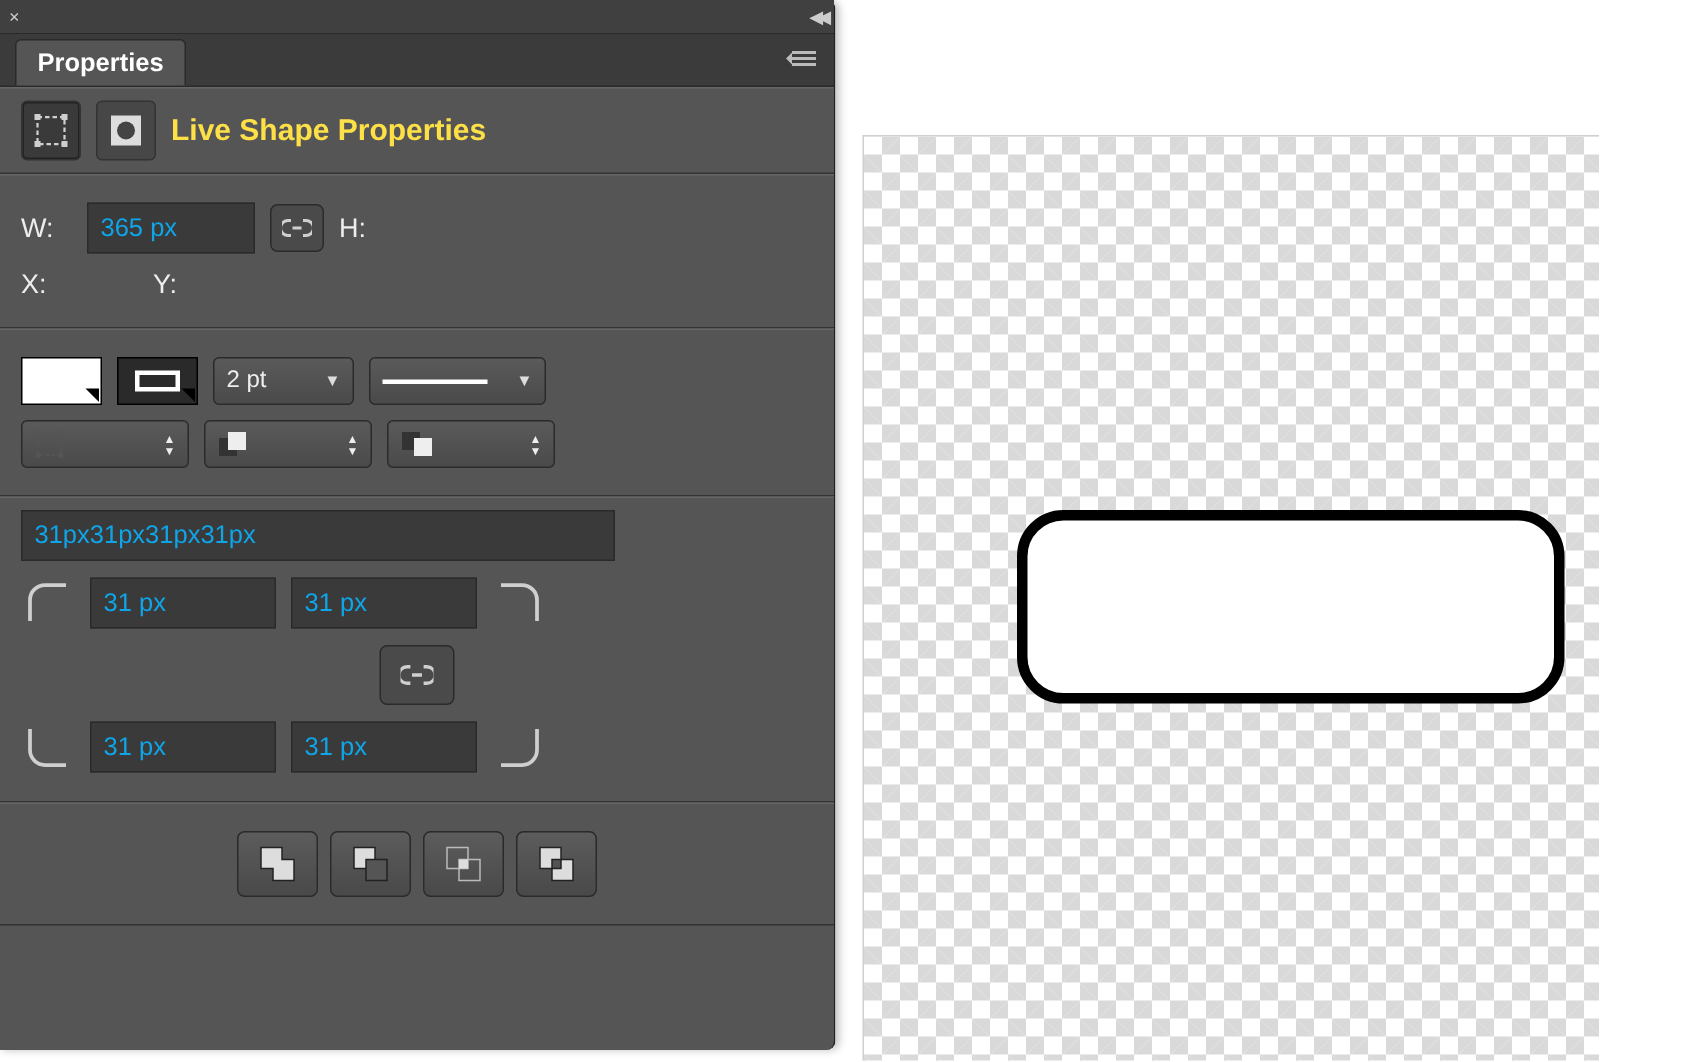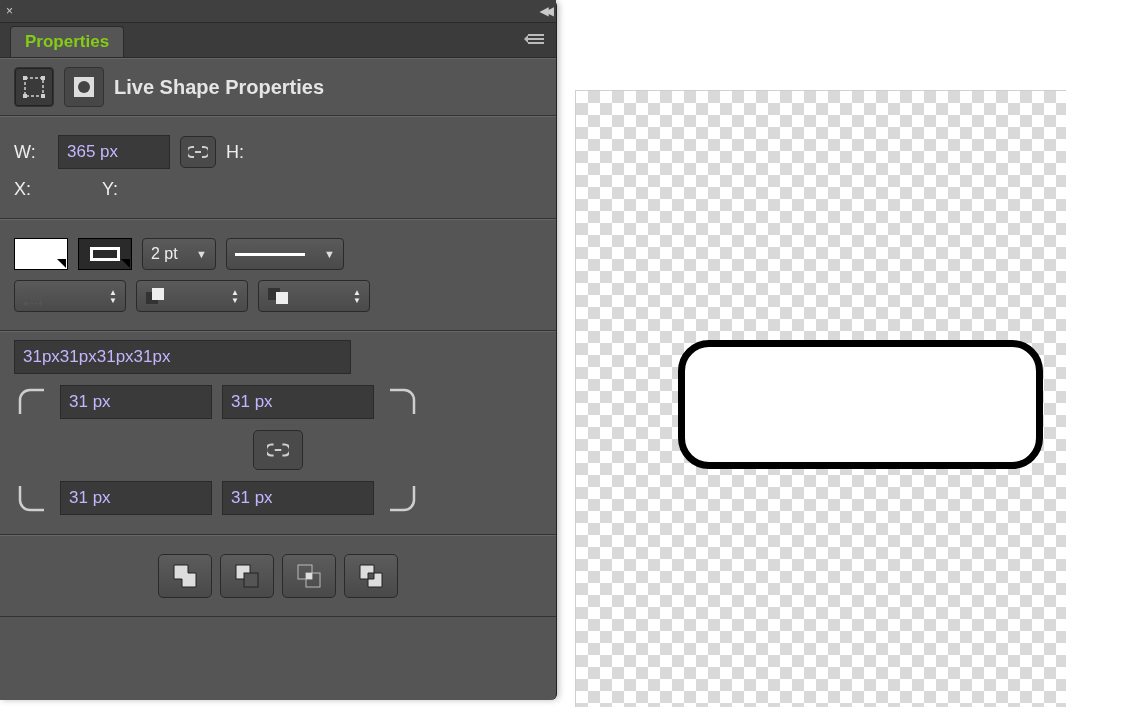--- a/index.html
+++ b/index.html
@@ -55,21 +55,21 @@
   }
   .panel-tab {
     height: 30px; line-height:30px;
     padding: 0 14px;
     background: #555;
     border:1px solid #2a2a2a;
     border-bottom:none;
     border-radius: 4px 4px 0 0;
     font-size: 17px;
     font-weight: bold;
-    color:#84cc16;
+    color:#ffffff;
   }
   .panel-tabs .menu {
     position:absolute; right:8px; top:8px;
     width:24px; height:16px;
     color:#bbb;
     cursor:pointer;
   }
 
   .section {
     background:#555;
@@ -84,40 +84,40 @@
   .sq-btn {
     width:40px; height:40px;
     background:#474747;
     border:1px solid #333;
     border-radius:4px;
     display:flex; align-items:center; justify-content:center;
     box-sizing:border-box;
   }
   .sq-btn.active { background:#3a3a3a; box-shadow: inset 0 0 0 1px #222; }
   .section-title {
-    font-size:20px; font-weight:bold; color:#e5e5e5;
+    font-size:20px; font-weight:bold; color:#fde047;
   }
 
   .grid-row {
     display:flex; align-items:center; gap:10px;
     margin: 10px 0;
   }
   .lbl { width:34px; font-size:18px; color:#eee; text-align:left;}
   .txt {
     background:#3a3a3a;
     border:1px solid #2a2a2a;
-    color:#c4b5fd;
+    color:#0ea5e9;
     height:34px;
     width:112px;
     padding:0 8px;
     font-size:17px;
     box-sizing:border-box;
   }
-  .txt.wide { width:337px; }
-  .txt.med { width:152px; }
+  .txt.wide { width:396px; }
+  .txt.med { width:124px; }
 
   .link-btn {
     width:34px; height:30px;
     background:#4a4a4a;
     border:1px solid #2a2a2a;
     border-radius:5px;
     display:flex; align-items:center; justify-content:center;
     cursor:pointer;
   }
 
@@ -146,21 +146,21 @@
     background: linear-gradient(#5a5a5a,#4a4a4a);
     border:1px solid #2a2a2a;
     border-radius:4px;
     display:flex; align-items:center; justify-content:space-between;
     padding:0 8px;
     color:#eee; font-size:16px;
     box-sizing:border-box;
     cursor:pointer;
   }
   .combo .arrow { font-size:11px; color:#ddd; }
-  .combo.wpt { width:74px; }
+  .combo.wpt { width:94px; }
   .combo.wline { width:118px; }
   .combo.opt { width:112px; }
 
   .combo .stepper { display:flex; flex-direction:column; gap:1px; }
   .combo .stepper span{font-size:8px; line-height:7px;}
 
   .line-sample {
     width:70px; height:3px; background:#fff;
   }
 

